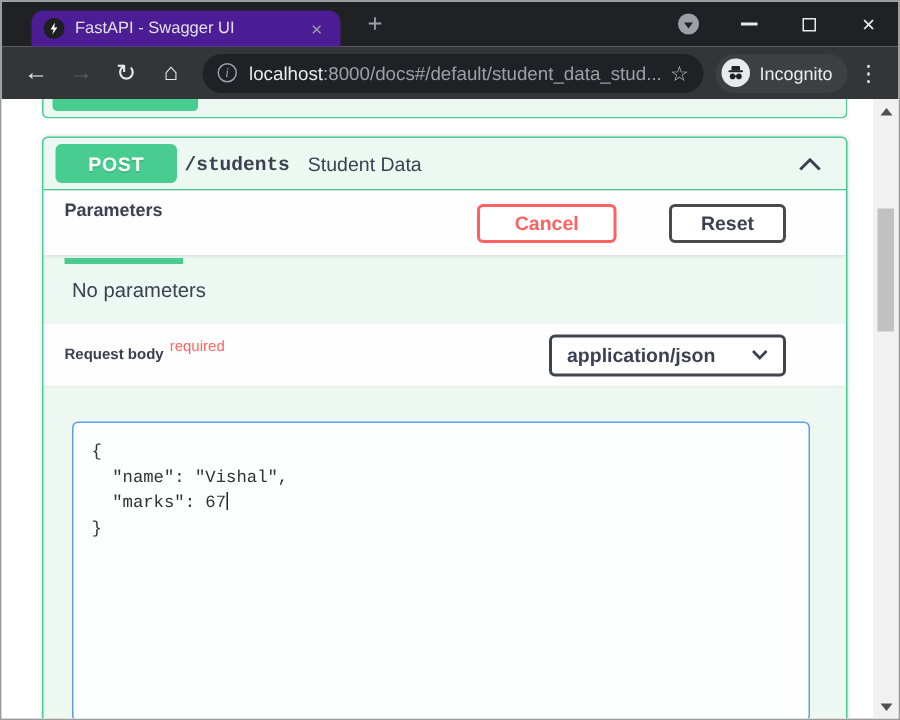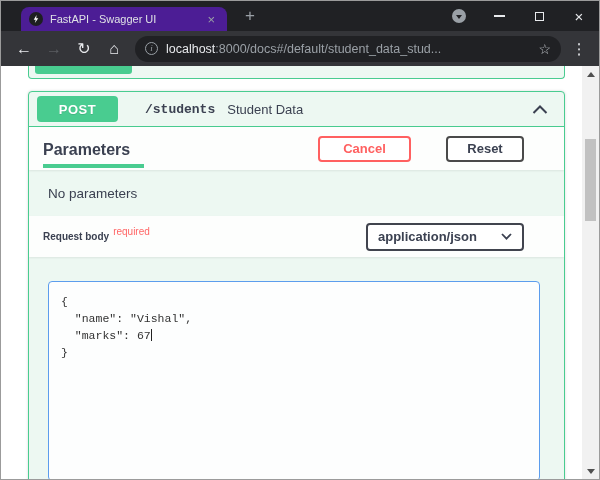--- a/index.html
+++ b/index.html
@@ -75,31 +75,31 @@
   .opblock { position:absolute; left:27px; top:25px; width:537px; height:390px;
              background:#edf8f2; border:1px solid #49cc90; border-radius:4px 4px 0 0;
              box-shadow:0 0 3px rgba(0,0,0,.15); display:flex; flex-direction:column;
              overflow:hidden; }
   .op-header { height:35px; flex:none; display:flex; align-items:center; padding:0 8px;
                border-bottom:1px solid #49cc90; }
   .method-badge { width:81px; height:26px; flex:none; background:#49cc90; border-radius:4px;
                   color:#fff; font-weight:bold; font-size:13px; letter-spacing:.5px;
                   display:flex; align-items:center; justify-content:center;
                   text-shadow:0 1px 0 rgba(0,0,0,.1); }
-  .op-path { margin-left:27px; font-family:"Liberation Mono", monospace; font-weight:bold;
+  .op-path { margin-left:5px; font-family:"Liberation Mono", monospace; font-weight:bold;
              font-size:13px; color:#3b4151; }
   .op-summary { margin-left:12px; font-size:13px; color:#3b4151; }
   .op-spacer { flex:1; }
   .chev-up { margin-right:8px; display:flex; }
 
   .section-header { height:43px; flex:none; background:rgba(255,255,255,.85);
                     display:flex; align-items:center; padding:0 14px;
                     box-shadow:0 1px 2px rgba(0,0,0,.08); }
-  .param-tab { font-weight:bold; font-size:16px; color:#3b4151;
-               border-bottom:4px solid #49cc90; padding:11px 14px 5px 0; }
+  .param-tab { font-weight:bold; font-size:12px; color:#3b4151;
+               border-bottom:4px solid #49cc90; padding:11px 14px 25px 0; }
   .btn { height:26px; background:#fff; border-radius:4px; font-weight:bold; font-size:13px;
          display:flex; align-items:center; justify-content:center;
          font-family:"Liberation Sans", sans-serif; }
   .btn-cancel { margin-left:auto; width:93px; border:2px solid #ff6060; color:#ff6060; }
   .btn-reset { margin-left:35px; margin-right:26px; width:78px; border:2px solid #4a4a4a;
                color:#3b4151; }
 
   .no-params { height:46px; flex:none; display:flex; align-items:center; padding:0 19px;
                font-size:13.5px; color:#3b4151; }
 
@@ -160,20 +160,32 @@
   <div class="toolbar">
     <span class="nav-ico">←</span>
     <span class="nav-ico disabled">→</span>
     <span class="nav-ico">↻</span>
     <span class="nav-ico">⌂</span>
     <div class="url-pill">
       <span class="info-circle">i</span>
       <span class="url-text"><span class="url-host">localhost</span><span class="url-rest">:8000/docs#/default/student_data_stud...</span></span>
       <span class="star">☆</span>
     </div>
+    <div class="incog">
+      <span class="spy-circle">
+        <svg width="13" height="13" viewBox="0 0 16 16">
+          <rect x="4.5" y="2.5" width="7" height="3.6" rx="0.8" fill="#202124"></rect>
+          <rect x="2" y="6" width="12" height="1.6" rx="0.8" fill="#202124"></rect>
+          <circle cx="5.4" cy="11" r="2.3" fill="#202124"></circle>
+          <circle cx="10.6" cy="11" r="2.3" fill="#202124"></circle>
+          <rect x="7" y="10.3" width="2" height="1.2" fill="#202124"></rect>
+        </svg>
+      </span>
+      <span class="incog-label">Incognito</span>
+    </div>
     <span class="menu-dots">⋮</span>
   </div>
 
   <div class="content">
 
     <div class="partial-block">
       <div class="partial-badge"></div>
     </div>
 
     <div class="opblock">

